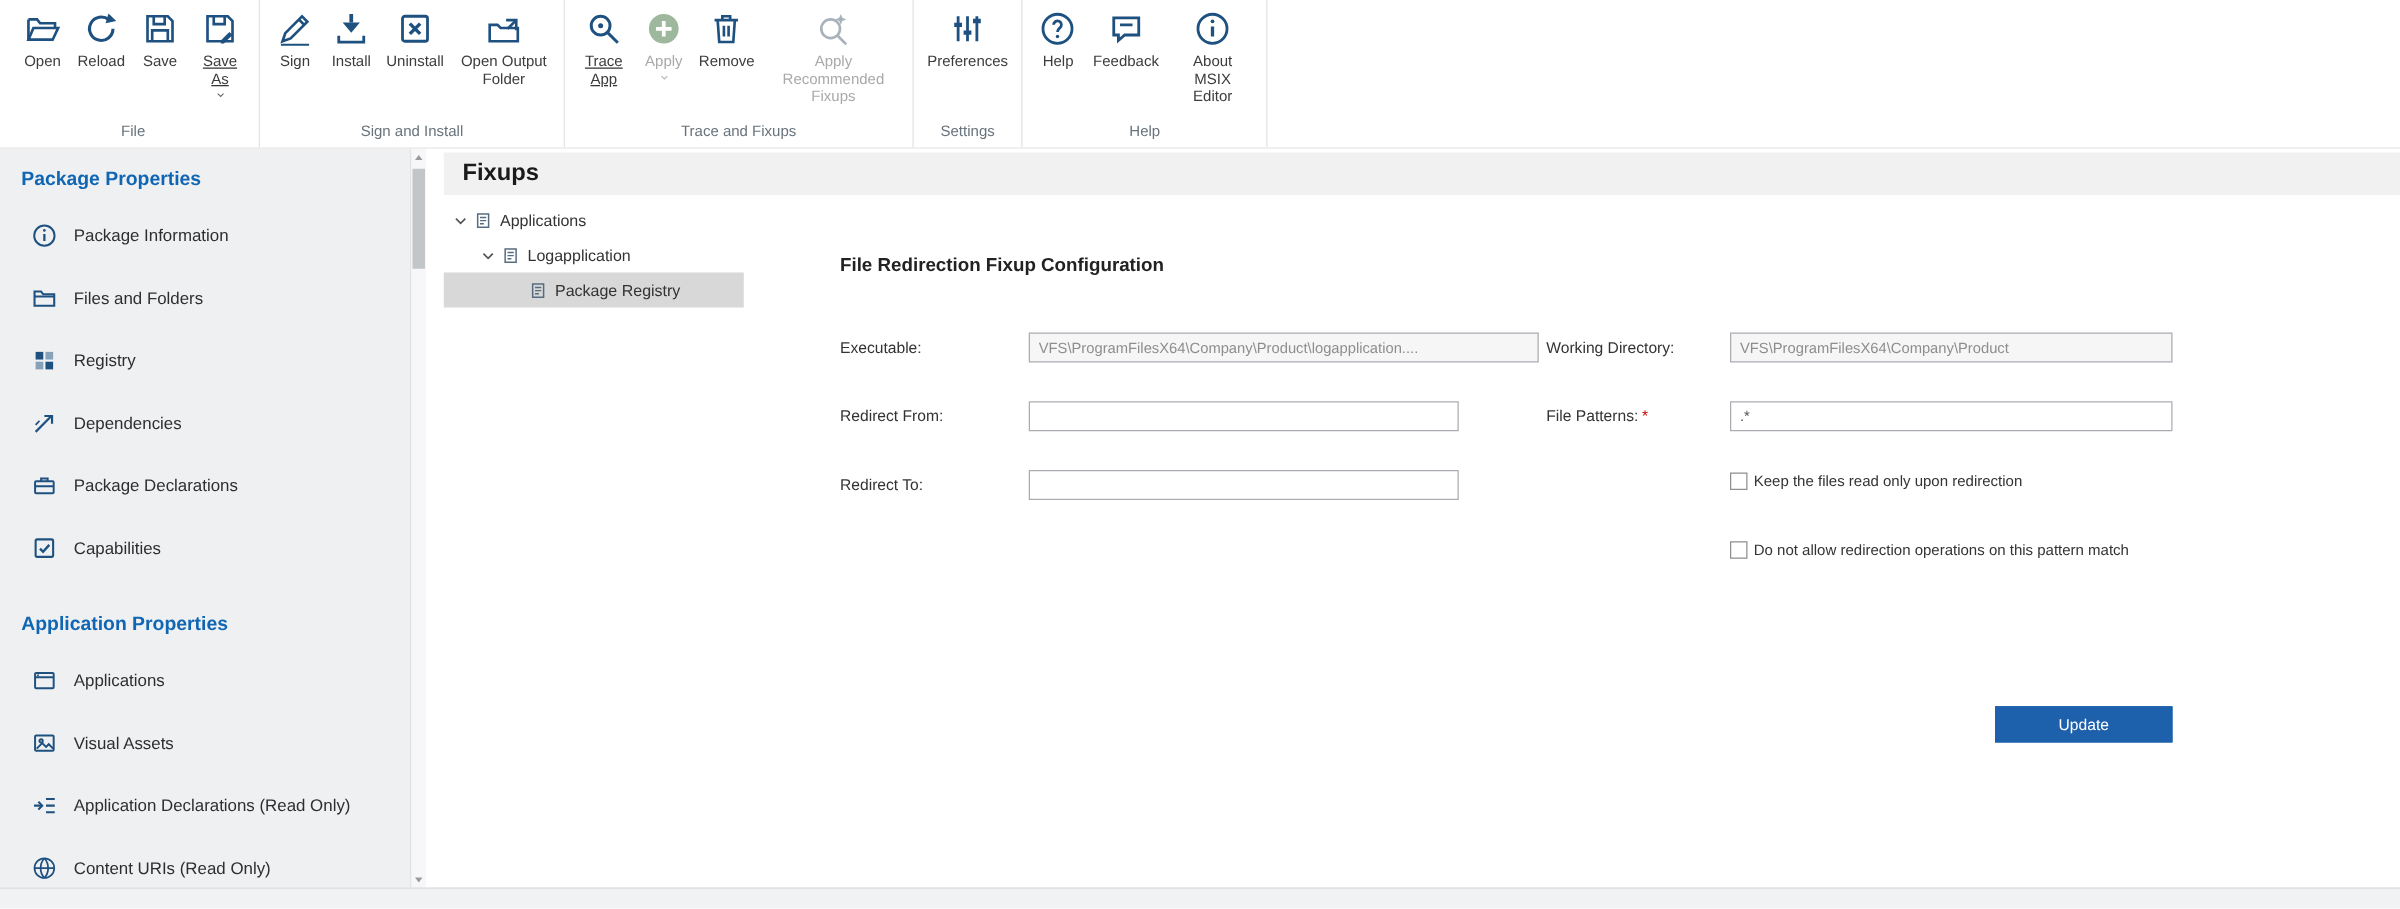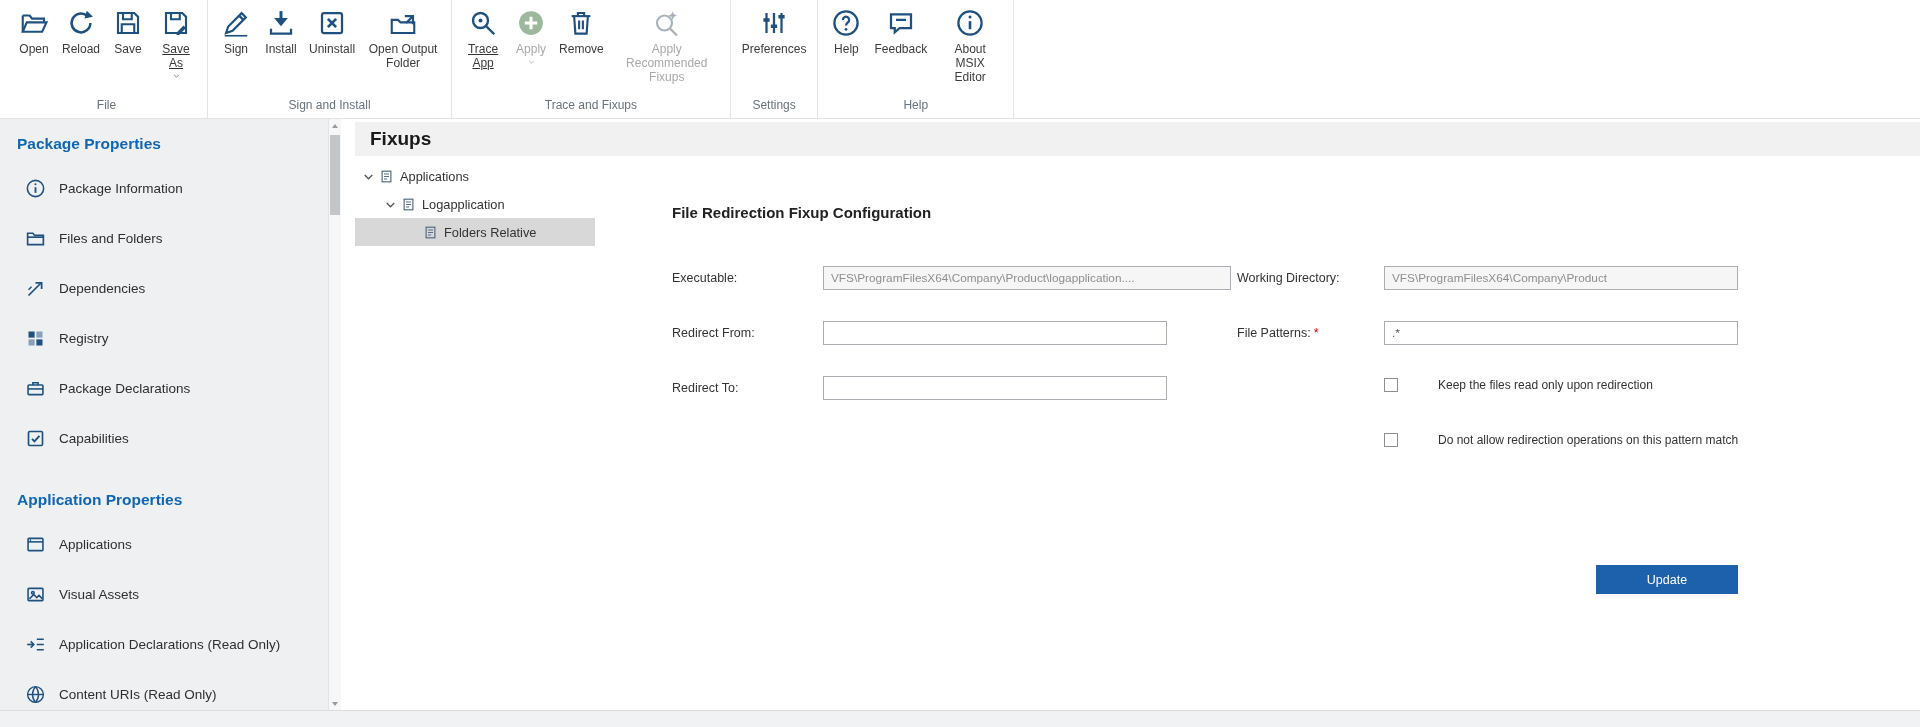--- a/index.html
+++ b/index.html
@@ -75,21 +75,21 @@
   
   .config { position:absolute; left:253px; top:37px; right:0; bottom:0; }
   .cfg-title { position:absolute; left:78px; top:48px; font-weight:bold; font-size:15px; color:#222; }
   .flabel { position:absolute; font-size:12.5px; color:#333; white-space:nowrap; }
   .req { color:var(--required-red); margin-left:3px; }
   .finput {
     position:absolute; height:24px; border:1px solid #abadb3; background:#fff;
     font-family:"Liberation Sans", sans-serif; font-size:11.8px; color:#555; padding:3px 7px;
   }
   .finput.ro { background:#f6f6f6; color:#8e8e8e; }
-  .cbx-row { position:absolute; display:flex; align-items:center;gap:35px; }
+  .cbx-row { position:absolute; display:flex; align-items:center; }
   .cbox { width:14px; height:14px; border:1px solid #8f8f8f; background:#fff; flex:0 0 auto; cursor:pointer; }
   .cbx-label { font-size:12px; color:#333; margin-left:5px; white-space:nowrap; }
   .update-btn {
     position:absolute; left:1002px; top:409px; width:142px; height:29px;
     background:var(--accent-blue); border:1px solid var(--accent-blue); color:#fff;
     display:flex; align-items:center; justify-content:center; font-size:12.5px; cursor:pointer;
   }
 
   
   .bottom-bar {
@@ -317,38 +317,38 @@
     <span class="sb-icon">
         <svg viewBox="0 0 24 24" fill="none" stroke="currentColor" stroke-width="1.9">
           <path d="M3 6h6l2 2.5h10V19H3V6z"></path>
           <path d="M3 10.5h18"></path>
         </svg>
       </span>
     <span class="sb-label">Files and Folders</span>
   </div>
   <div class="sb-item">
     <span class="sb-icon">
-        <svg viewBox="0 0 24 24" fill="none" stroke="currentColor" stroke-width="2">
-          <path d="M4 20L18 6"></path>
-          <path d="M12 5.5h7v7"></path>
-          <path d="M4 13.5l3.5-3.5" stroke-width="1.6"></path>
-        </svg>
-      </span>
-    <span class="sb-label">Dependencies</span>
-  </div>
-  <div class="sb-item">
-    <span class="sb-icon">
         <svg viewBox="0 0 24 24" fill="currentColor">
           <rect x="4" y="4" width="7" height="7"></rect>
           <rect x="13" y="4" width="7" height="7" opacity="0.5"></rect>
           <rect x="4" y="13" width="7" height="7" opacity="0.5"></rect>
           <rect x="13" y="13" width="7" height="7"></rect>
         </svg>
       </span>
     <span class="sb-label">Registry</span>
+  </div>
+  <div class="sb-item">
+    <span class="sb-icon">
+        <svg viewBox="0 0 24 24" fill="none" stroke="currentColor" stroke-width="2">
+          <path d="M4 20L18 6"></path>
+          <path d="M12 5.5h7v7"></path>
+          <path d="M4 13.5l3.5-3.5" stroke-width="1.6"></path>
+        </svg>
+      </span>
+    <span class="sb-label">Dependencies</span>
   </div>
   <div class="sb-item">
     <span class="sb-icon">
         <svg viewBox="0 0 24 24" fill="none" stroke="currentColor" stroke-width="1.8">
           <rect x="3.5" y="8" width="17" height="11" rx="1"></rect>
           <path d="M9 8V5.5h6V8"></path>
           <path d="M3.5 12.5h17"></path>
         </svg>
       </span>
     <span class="sb-label">Package Declarations</span>
@@ -449,21 +449,21 @@
         </span>
       <span>Logapplication</span>
     </div>
     <div class="tree-row lvl2 selected">
       <span class="tw-icon">
           <svg viewBox="0 0 24 24" fill="none" stroke="currentColor" stroke-width="1.9">
             <rect x="5" y="3.5" width="14" height="17"></rect>
             <path d="M8 8h8M8 12h8M8 16h5"></path>
           </svg>
         </span>
-      <span>Folders Relative</span>
+      <span>Package Registry</span>
     </div>
   </div>
 
   <div class="config">
     <div class="cfg-title">File Redirection Fixup Configuration</div>
 
     <div class="flabel" style="left:78px; top:115px;">Executable:</div>
     <input class="finput ro" style="left: 229px; top: 110px; width: 408px;" readonly="" value="VFS\ProgramFilesX64\Company\Product\logapplication....">
     <div class="flabel" style="left:643px; top:115px;">Working Directory:</div>
     <input class="finput ro" style="left: 790px; top: 110px; width: 354px;" readonly="" value="VFS\ProgramFilesX64\Company\Product">

